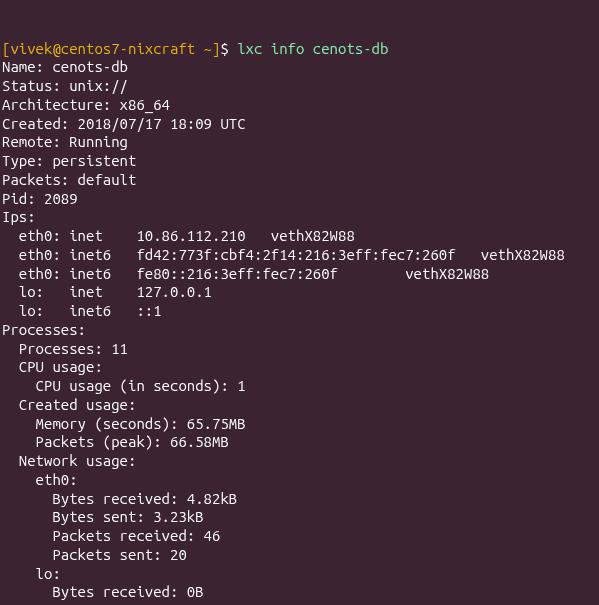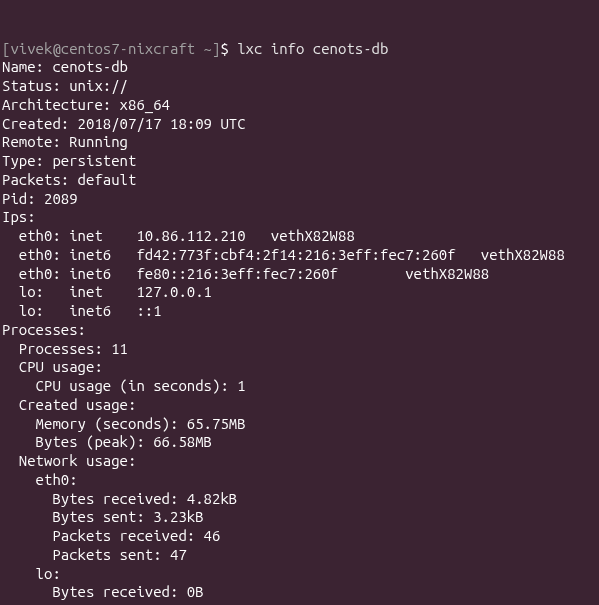--- a/index.html
+++ b/index.html
@@ -8,23 +8,23 @@
       color: #ffffff;
       font-family: 'Ubuntu Mono', 'DejaVu Sans Mono', 'Courier New', monospace;
       font-size: 15px;
       line-height: 1.25;
       width: 599px;
       height: 605px;
       overflow: hidden;
       white-space: pre;
       padding: 2px 0 0 2px;
     }
-    .prompt-user { color: #a3a3a3; }
+    .prompt-user { color: #eab308; }
     .prompt-dollar { color: #ffffff; }
-    .cmd { color: #e5e5e5; }
+    .cmd { color: #86efac; }
   </style>
 </head>
 <body>
 
 <span class="prompt-user">[vivek@centos7-nixcraft ~]</span><span class="prompt-dollar">$ </span><span class="cmd">lxc info cenots-db</span>
 <span>Name: cenots-db</span>
 <span>Status: unix://</span>
 <span>Architecture: x86_64</span>
 <span>Created: 2018/07/17 18:09 UTC</span>
 <span>Remote: Running</span>
@@ -36,25 +36,25 @@
 <span>  eth0: inet6   fd42:773f:cbf4:2f14:216:3eff:fec7:260f   vethX82W88</span>
 <span>  eth0: inet6   fe80::216:3eff:fec7:260f        vethX82W88</span>
 <span>  lo:   inet    127.0.0.1</span>
 <span>  lo:   inet6   ::1</span>
 <span>Processes:</span>
 <span>  Processes: 11</span>
 <span>  CPU usage:</span>
 <span>    CPU usage (in seconds): 1</span>
 <span>  Created usage:</span>
 <span>    Memory (seconds): 65.75MB</span>
-<span>    Bytes (peak): 66.58MB</span>
+<span>    Packets (peak): 66.58MB</span>
 <span>  Network usage:</span>
 <span>    eth0:</span>
 <span>      Bytes received: 4.82kB</span>
 <span>      Bytes sent: 3.23kB</span>
 <span>      Packets received: 46</span>
-<span>      Packets sent: 47</span>
+<span>      Packets sent: 20</span>
 <span>    lo:</span>
 <span>      Bytes received: 0B</span>
 <span>      Bytes sent: 0B</span>
 
 
 
 
 </body></html>

